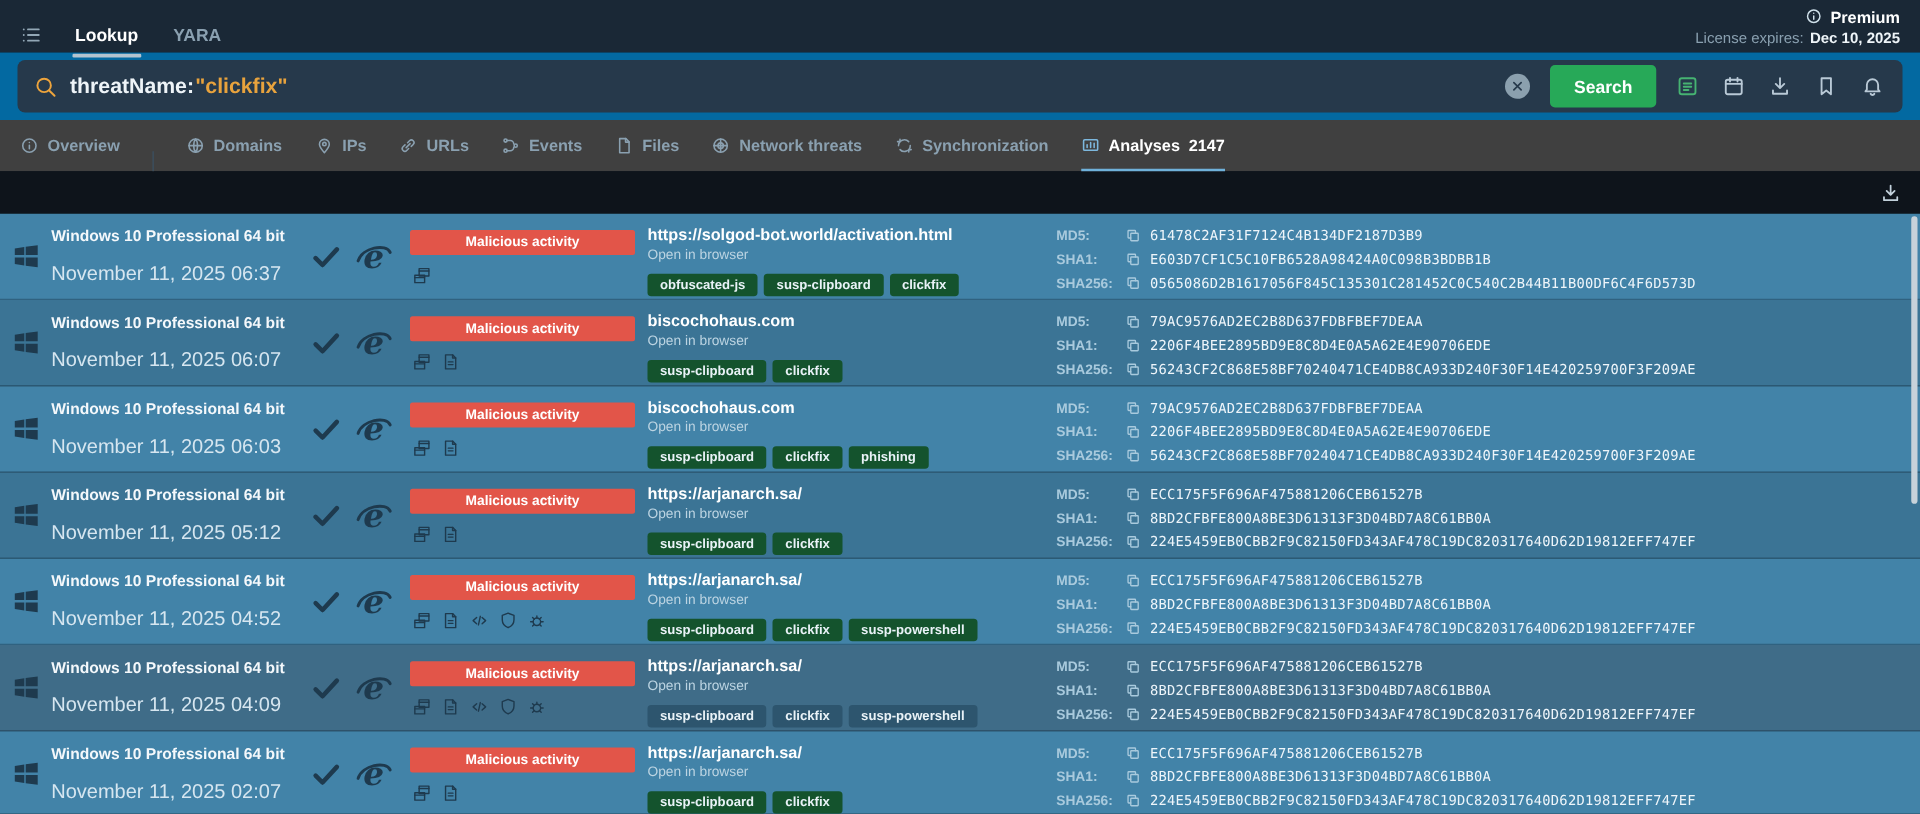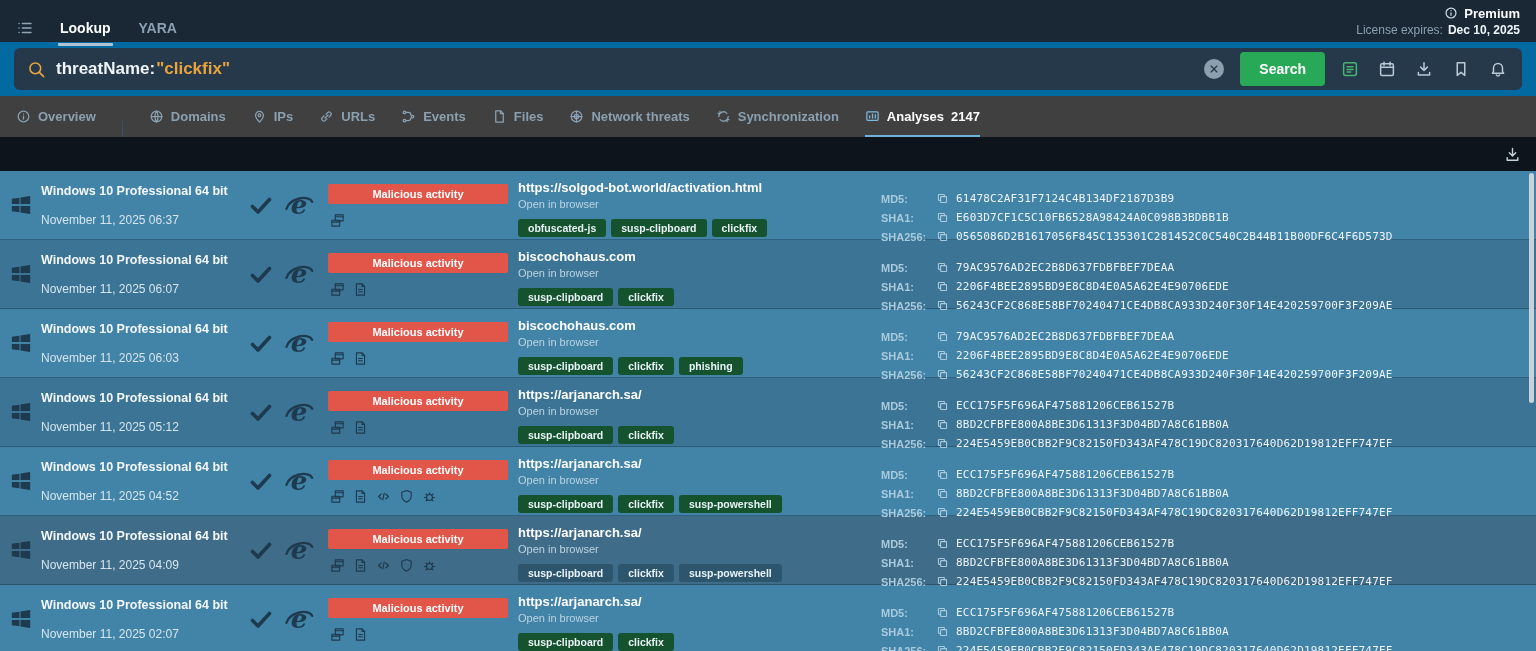--- a/index.html
+++ b/index.html
@@ -61,42 +61,42 @@
   .rows { position:relative; }
   .row { height:69px; display:flex; padding-left:10px; cursor:pointer;
     border-bottom:1px solid rgba(8,24,36,.30); }
   .row:nth-child(odd)  { background:#3b7495; }
   .row:nth-child(even) { background:#4283a8; }
   .row.dim { background:#3f6c88; }
 
   .c-os { width:228px; display:flex; align-items:center; gap:9px; flex:none; }
   .win-icon { color:#1e3a4e; display:flex; flex:none; }
   .os-name { font-size:12.5px; font-weight:700; color:#f4f8fb; }
-  .os-date { font-size:12px; color:#d6e6f0; margin-top:15px; }
+  .os-date { font-size:16px; color:#d6e6f0; margin-top:15px; }
   .c-check { width:46px; display:flex; align-items:center; justify-content:center;
     color:#1e3a4e; flex:none; }
   .c-browser { width:44px; display:flex; align-items:center; color:#1e3a4e; flex:none; }
   .ie-wrap { display:flex; }
   .c-verdict { width:190px; padding-top:13px; display:flex; flex-direction:column;
     gap:9px; flex:none; }
   .badge { background:#e25549; color:#fff; font-size:11px; font-weight:700;
     text-align:center; padding:4px 0; border-radius:2px; width:180px; }
   .mini-icons { display:flex; gap:8px; color:#1e3a4e; padding-left:2px; }
   .mini-icons span { display:flex; }
 
   .c-url { width:327px; padding-top:9px; display:flex; flex-direction:column;
     align-items:flex-start; flex:none; }
   .url-text { font-size:13px; font-weight:700; color:#ffffff; }
   .open-link { font-size:11px; color:#bcd4e2; margin-top:3px; }
   .tag-row { display:flex; gap:5px; margin-top:9px; }
   .tag { background:#14532d; color:#e9f2f7; font-size:10.5px; font-weight:700;
     padding:3px 10px; border-radius:3px; white-space:nowrap; }
   .row.dim .tag { background:#2d556e; }
 
-  .c-hashes { flex:1; padding-top:18px;margin-left:36px; }
+  .c-hashes { flex:1; padding-top:8px; }
   .hash-line { display:flex; align-items:center; gap:7px; height:19px; }
   .hash-label { width:48px; font-size:11px; font-weight:700; color:#a9cadd; flex:none; }
   .copy-ic { color:#a9cadd; display:flex; cursor:pointer; flex:none; }
   .hash-value { font-family:"DejaVu Sans Mono", monospace; font-size:11px; font-weight:400;
     color:#eef5fa; letter-spacing:.2px; white-space:nowrap; }
 
   .scroll-thumb { position:absolute; right:2px; top:2px; width:5px; height:230px;
     background:#c7d2da; border-radius:3px; }
 
   [data-icon] svg { display:block; }

